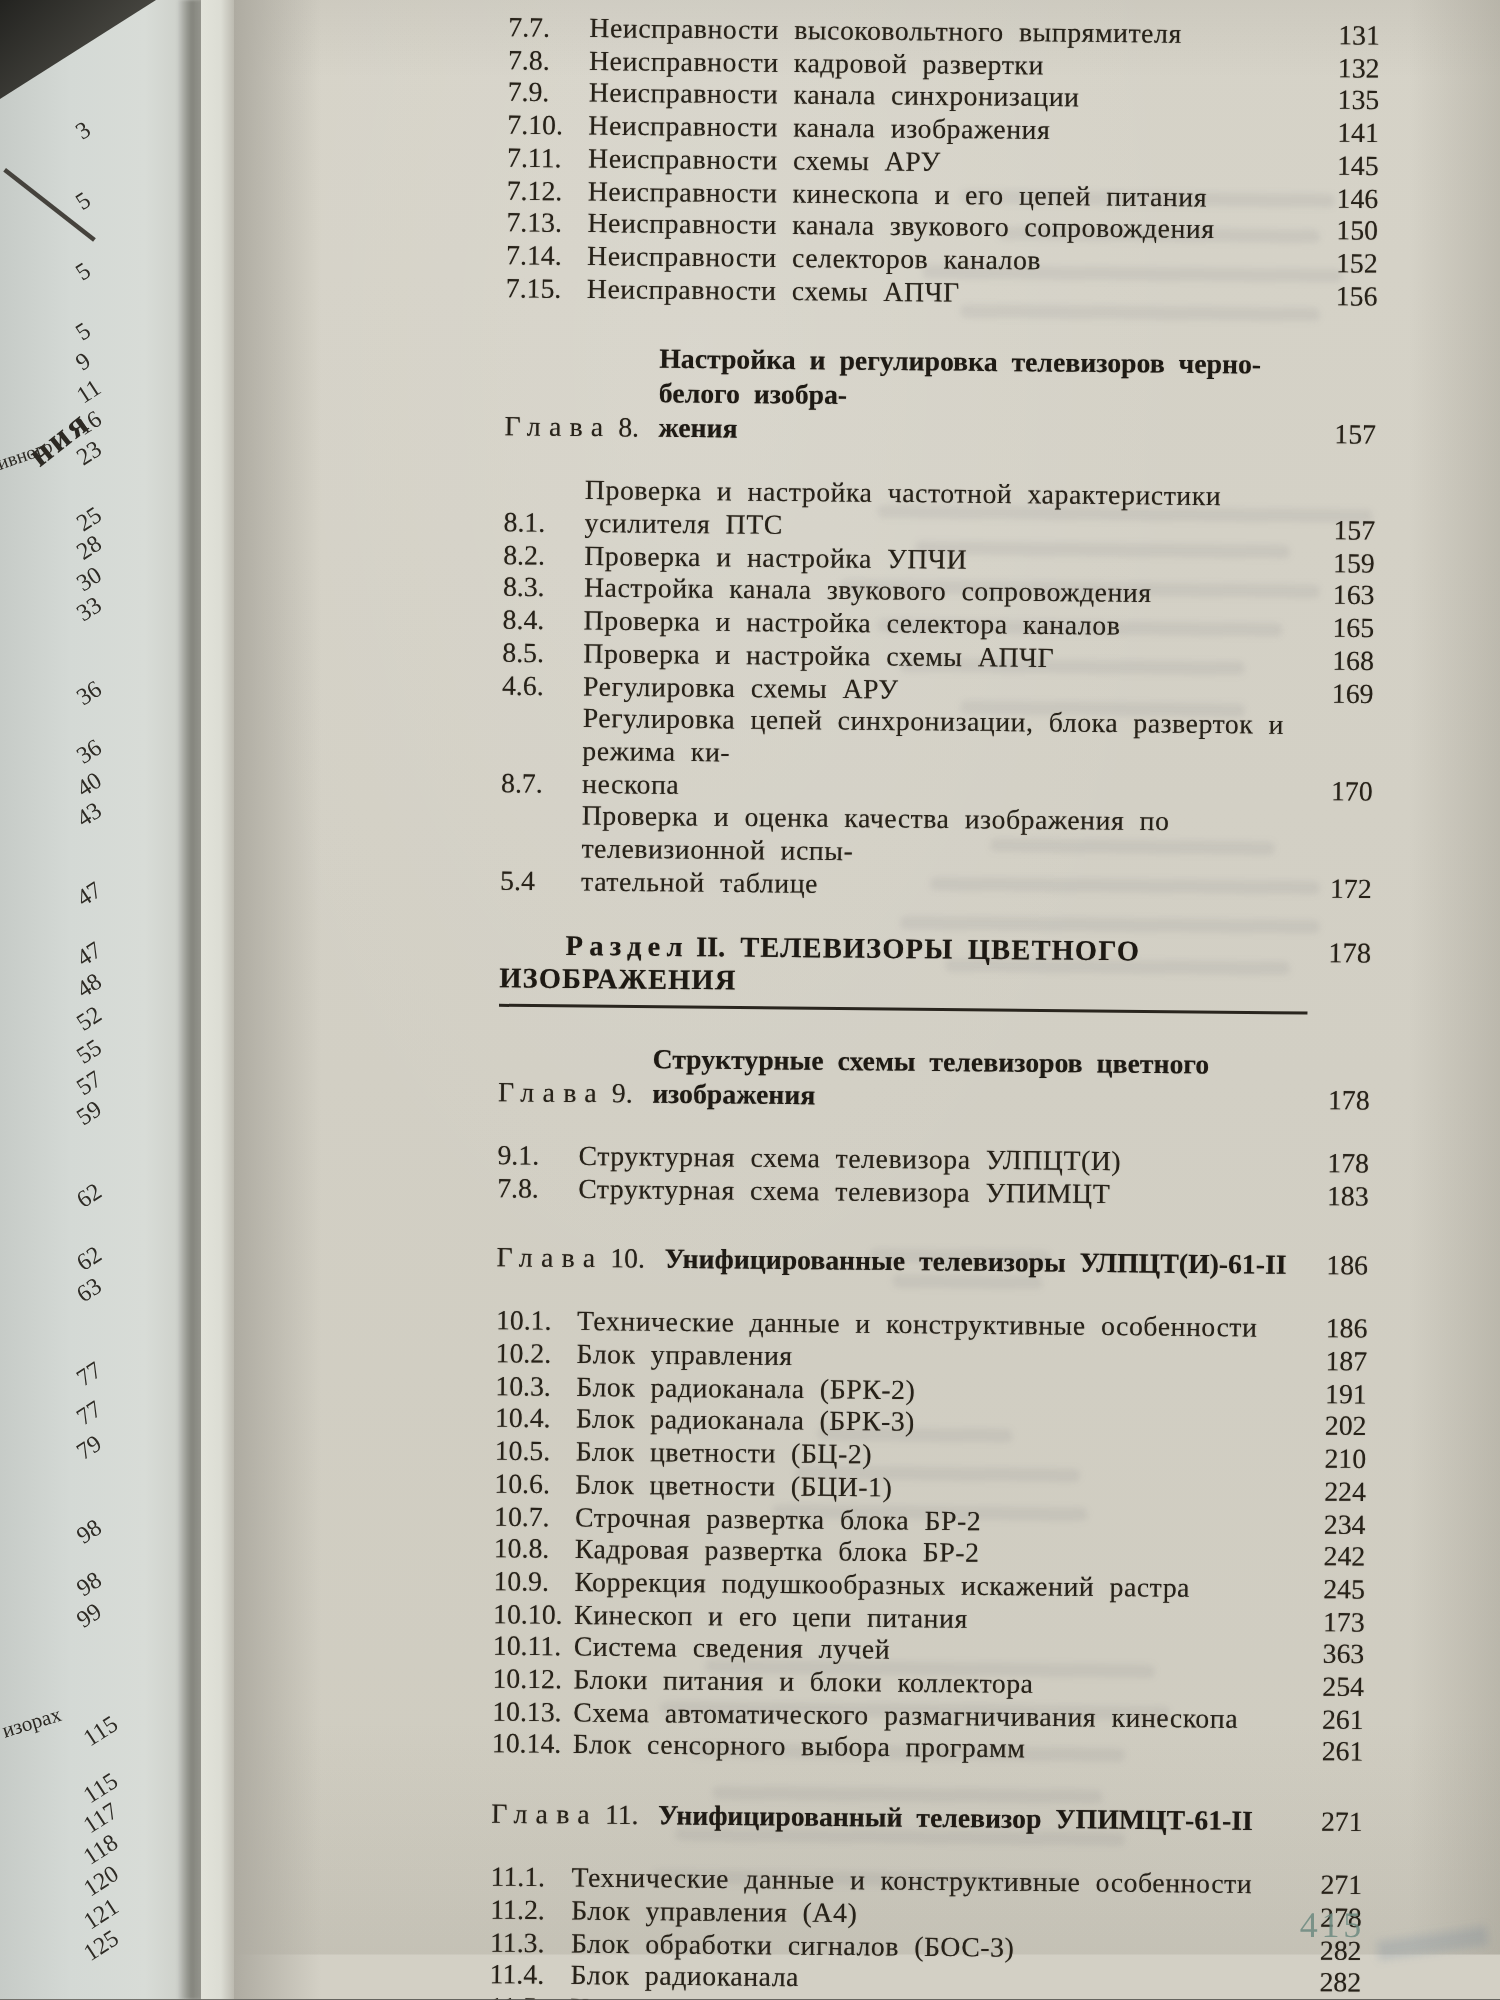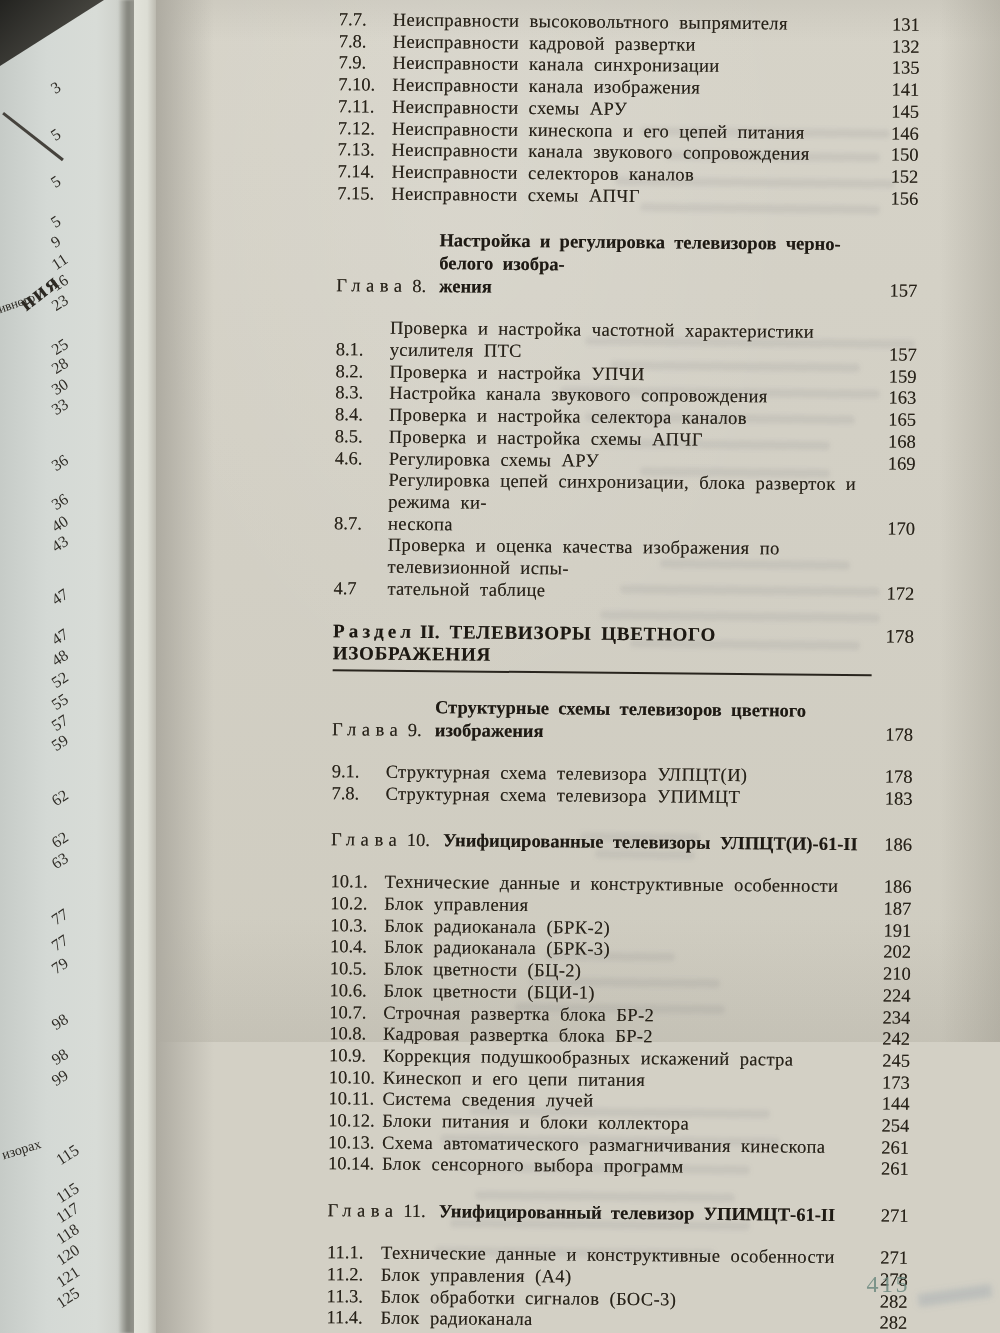--- a/index.html
+++ b/index.html
@@ -35,21 +35,21 @@
     background:#35342e;transform:rotate(-4deg);filter:blur(1.2px);
   }
   .lp-frag{position:absolute;color:#2c2923;transform-origin:left top;}
   .lp-heading{left:14px;top:296px;font-size:23px;font-weight:bold;transform:rotate(-38deg);letter-spacing:2px;}
   .lp-rule{position:absolute;left:4px;top:112px;width:76px;height:2.5px;background:#45423c;transform:rotate(38deg);transform-origin:left top;}
   .lp-word1{left:-4px;top:302px;font-size:13px;transform:rotate(-19deg);}
   .lp-word2{left:0px;top:1148px;font-size:14px;transform:rotate(-17deg);}
   .lp-num{position:absolute;font-size:16px;color:#2e2b25;transform:rotate(-33deg);transform-origin:center;}
   
   .right-page{
-    position:absolute;left:134px;top:0;right:0;height:1042px;
+    position:absolute;left:134px;top:0;right:0;height:1303px;
     background:
       radial-gradient(ellipse at 38% 18%, rgba(255,255,255,.10), rgba(0,0,0,0) 45%),
       linear-gradient(270deg, rgba(150,146,134,.38) 0%, rgba(150,146,134,0) 7%),
       linear-gradient(180deg, rgba(120,116,106,.10) 0%, rgba(0,0,0,0) 4%, rgba(0,0,0,0) 88%, rgba(120,116,106,.12) 100%),
       linear-gradient(180deg,#d6d3c8 0%,#d2cfc4 55%,#cfccc0 100%);
   }
   .ghost div{
     position:absolute;height:9px;background:rgba(98,102,110,.10);
     filter:blur(2px);transform:rotate(.6deg);border-radius:4px;
   }
@@ -70,21 +70,21 @@
   .row .pg{flex:none;width:42px;text-align:right;}
   .t-chapter{margin-top:24px;margin-bottom:20px;line-height:23px;}
   .t-chapter .lbl-chap{flex:none;padding-right:13px;}
   .kick-word{letter-spacing:.30em;}
   .t-chapter .txt{font-weight:bold;color:#1e1a14;word-spacing:.25em;letter-spacing:0;}
   .t-section{margin-top:21px;margin-bottom:24px;align-items:baseline;font-size:19px;}
   .sec-u{
     display:inline-block;border-bottom:2.5px solid #29251e;
     padding-bottom:5px;padding-right:58px;font-weight:bold;color:#1d1913;
   }
-  .sec-u .kick-word{letter-spacing:.22em;}
+  .sec-u .kick-word{letter-spacing:.22em;margin-left:44px;}
   .sec-title{letter-spacing:.04em;word-spacing:.22em;padding-left:10px;}
   .sec-spacer{flex:1;}
   .folio{
     position:absolute;right:90px;top:1271px;font-size:24px;
     color:#6d8a80;opacity:.85;letter-spacing:2.5px;filter:blur(.4px);
   }
 </style>
 </head>
 <body>
 
@@ -252,21 +252,21 @@
     <span class="txt">Регулировка схемы АРУ</span>
     <span class="pg">169</span>
   </div>
         <div class="row t-item">
     <span class="lbl">8.7.</span>
     <span class="txt">Регулировка цепей синхронизации, блока разверток и режима ки-
 нескопа</span>
     <span class="pg">170</span>
   </div>
         <div class="row t-item">
-    <span class="lbl">4.7</span>
+    <span class="lbl">5.4</span>
     <span class="txt">Проверка и оценка качества изображения по телевизионной испы-
 тательной таблице</span>
     <span class="pg">172</span>
   </div>
         <div class="row t-section">
     <span class="sec-u"><span class="kick-word">Раздел</span> <span class="kick-num">II.</span><span class="sec-title">ТЕЛЕВИЗОРЫ ЦВЕТНОГО ИЗОБРАЖЕНИЯ</span></span>
     <span class="sec-spacer"></span>
     <span class="pg">178</span>
   </div>
         <div class="row t-chapter">
@@ -335,21 +335,21 @@
     <span class="pg">245</span>
   </div>
         <div class="row t-item">
     <span class="lbl">10.10.</span>
     <span class="txt">Кинескоп и его цепи питания</span>
     <span class="pg">173</span>
   </div>
         <div class="row t-item">
     <span class="lbl">10.11.</span>
     <span class="txt">Система сведения лучей</span>
-    <span class="pg">144</span>
+    <span class="pg">363</span>
   </div>
         <div class="row t-item">
     <span class="lbl">10.12.</span>
     <span class="txt">Блоки питания и блоки коллектора</span>
     <span class="pg">254</span>
   </div>
         <div class="row t-item">
     <span class="lbl">10.13.</span>
     <span class="txt">Схема автоматического размагничивания кинескопа</span>
     <span class="pg">261</span>

